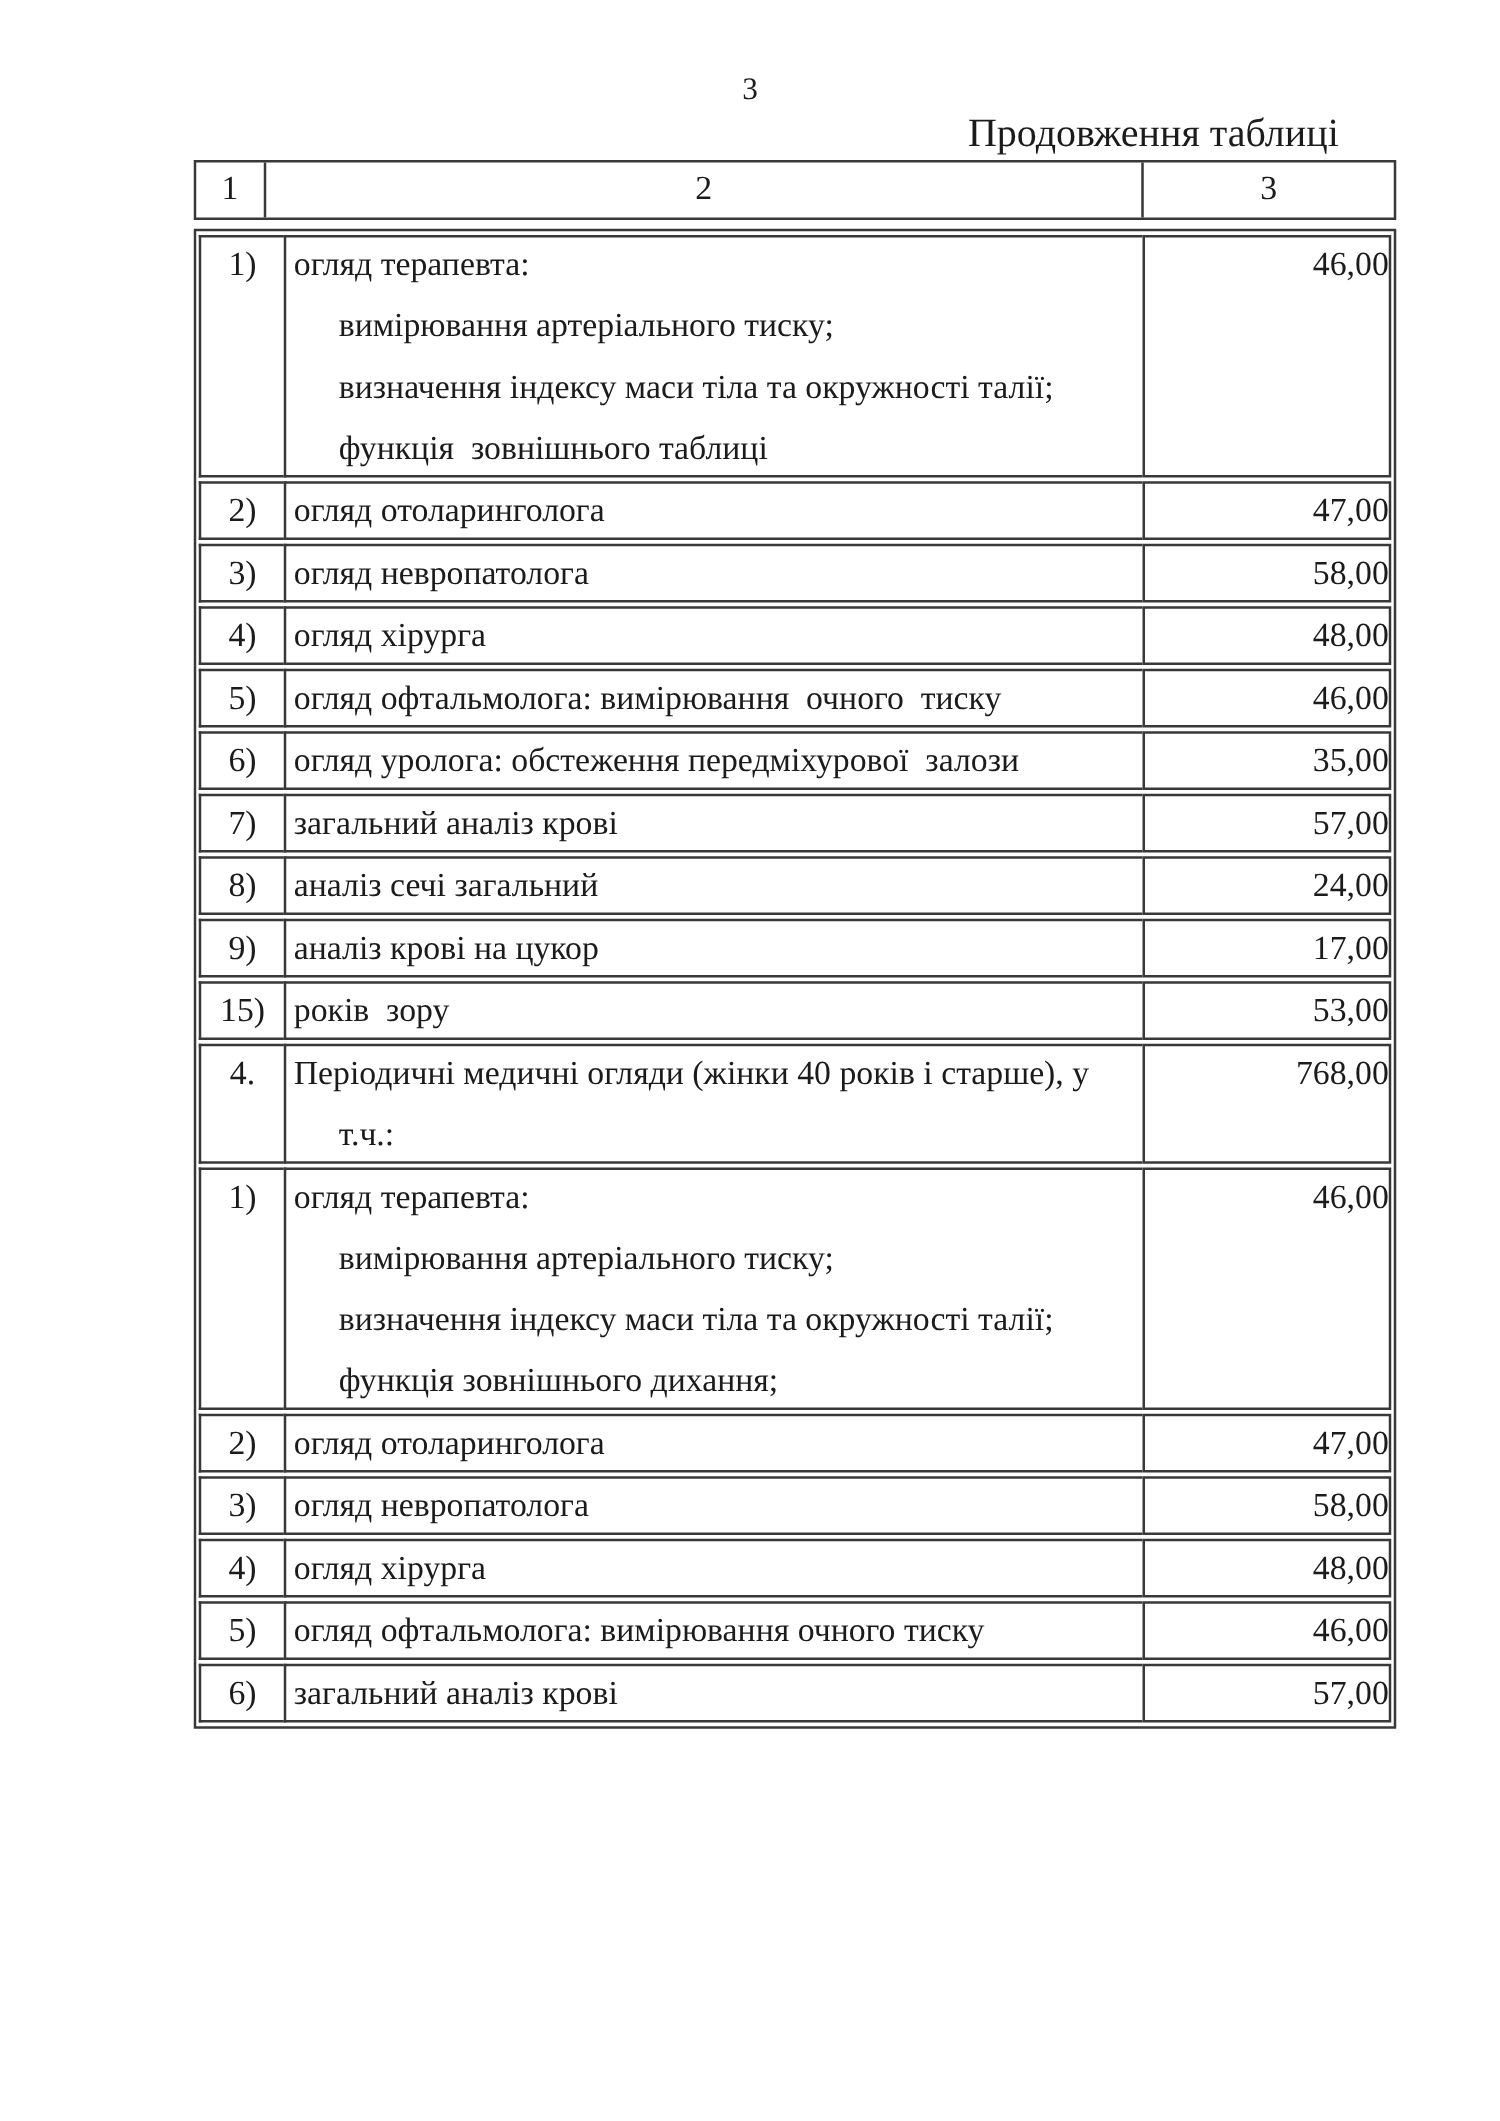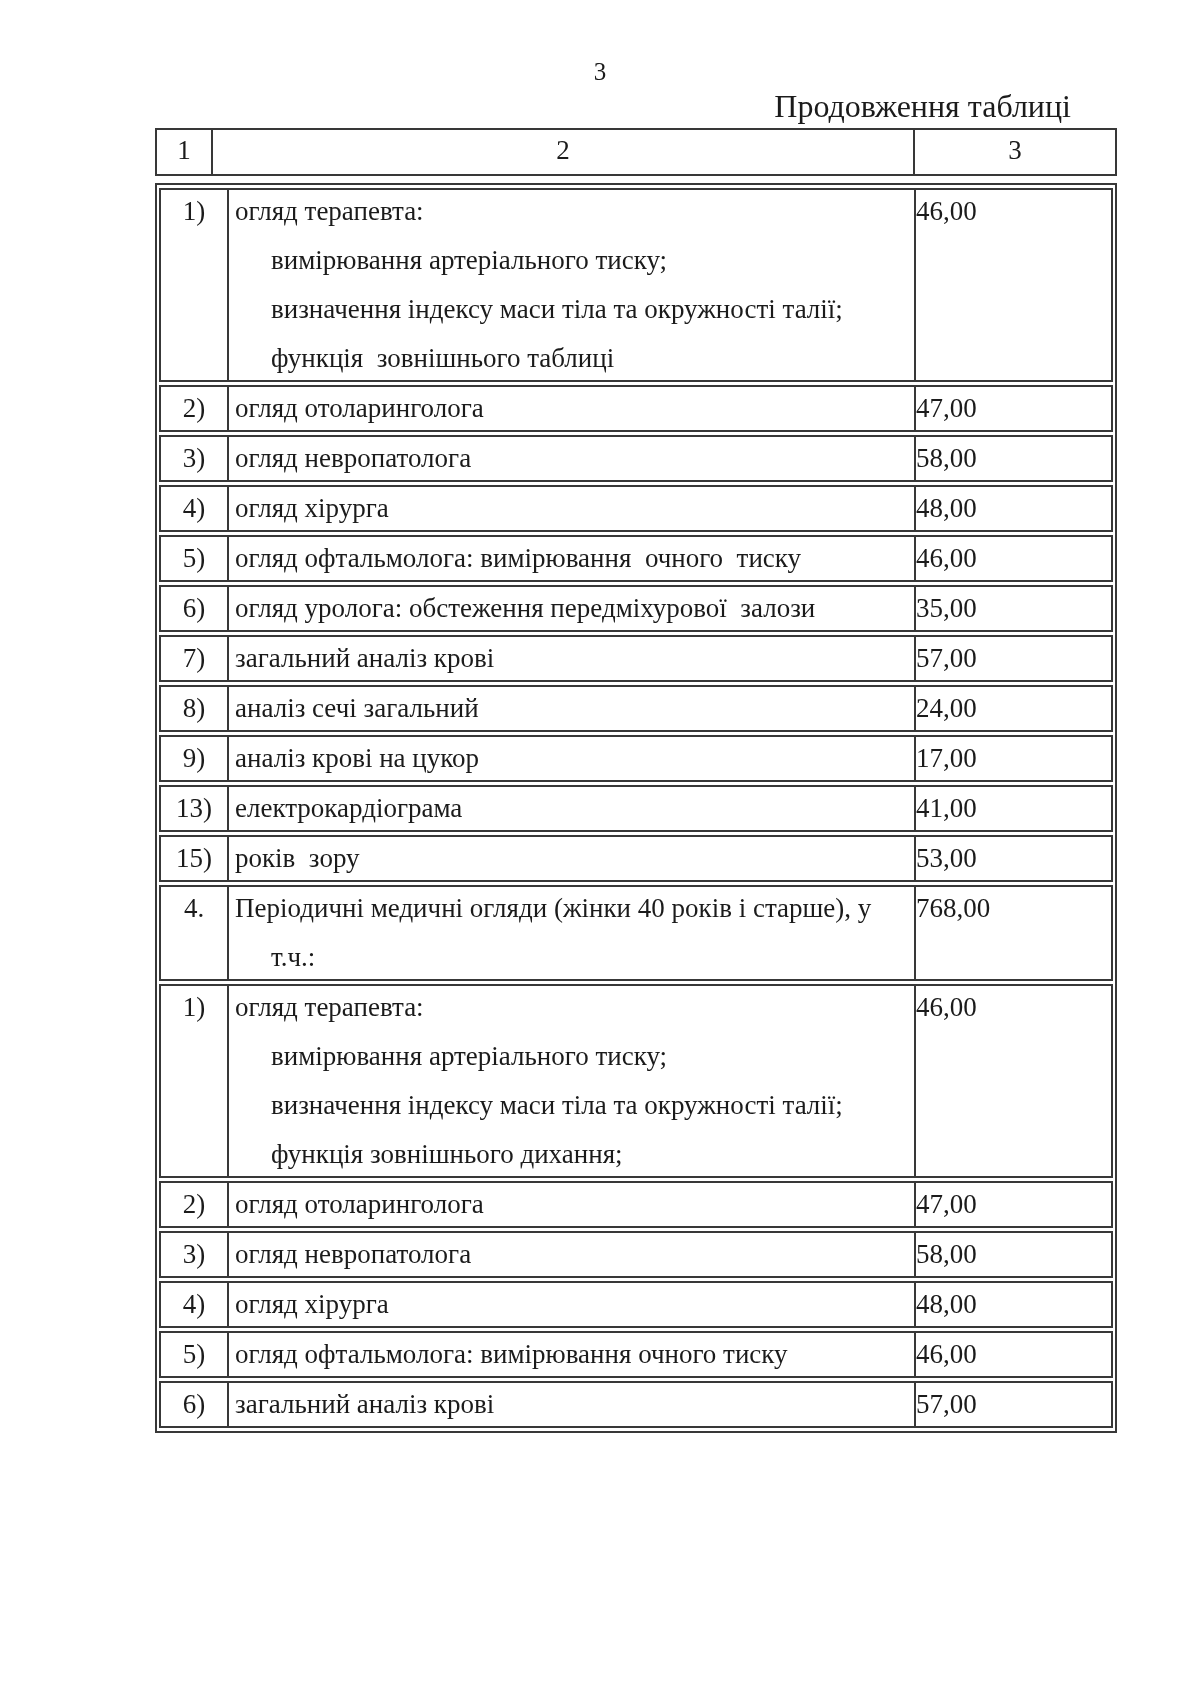--- a/index.html
+++ b/index.html
@@ -64,21 +64,21 @@
     text-align: center;
     border-left: 2px solid #383838;
   }
   td.c-desc {
     border-left: 2px solid #383838;
     padding-left: 6px;
     padding-right: 10px;
   }
   td.c-price {
     width: 199px;
-    text-align: left;
+    text-align: right;
     border-left: 2px solid #383838;
     border-right: 2px solid #383838;
   }
   .line { line-height: 41px; white-space: pre-wrap; }
   .line + .line { margin-top: 8px; margin-left: 36px; }
   .num-line, .price-line { line-height: 41px; }
 </style>
 </head>
 <body>
 
@@ -199,31 +199,20 @@
             </td>
     <td class="c-desc">
               <div class="line">аналіз крові на цукор</div>
             </td>
     <td class="c-price">
               <div class="price-line">17,00</div>
             </td>
   </tr>
           <tr>
     <td class="c-num">
-              <div class="num-line">13)</div>
-            </td>
-    <td class="c-desc">
-              <div class="line">електрокардіограма</div>
-            </td>
-    <td class="c-price">
-              <div class="price-line">41,00</div>
-            </td>
-  </tr>
-          <tr>
-    <td class="c-num">
               <div class="num-line">15)</div>
             </td>
     <td class="c-desc">
               <div class="line">років  зору</div>
             </td>
     <td class="c-price">
               <div class="price-line">53,00</div>
             </td>
   </tr>
           <tr>

